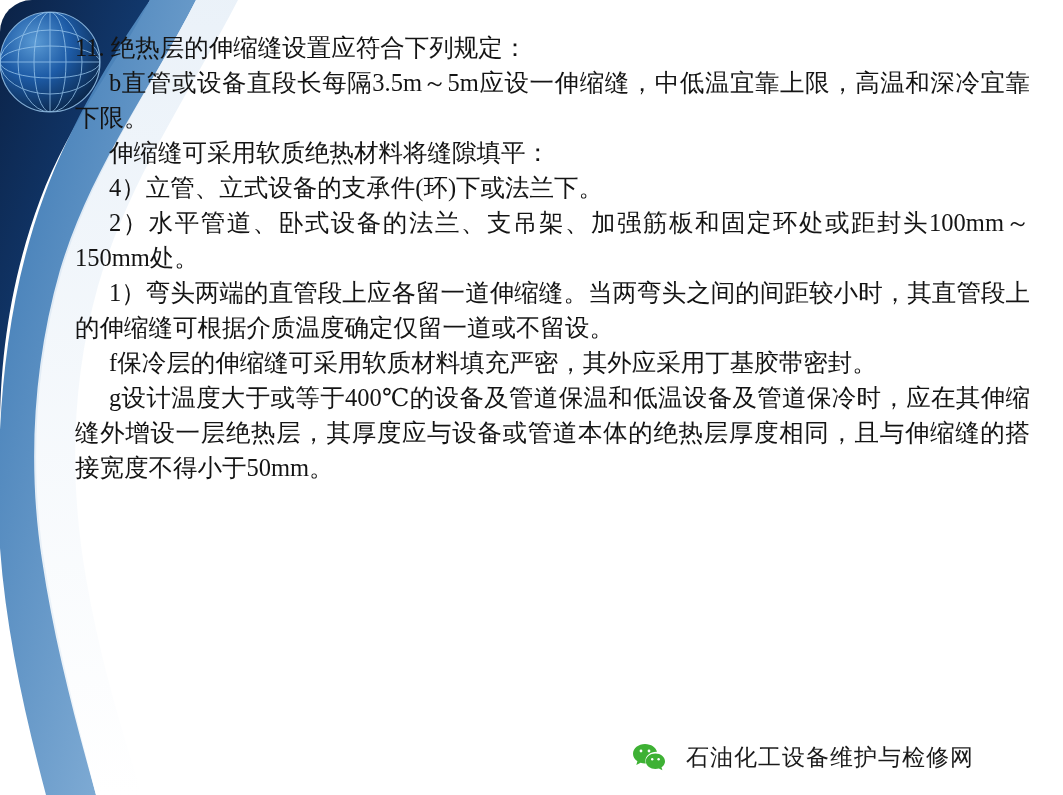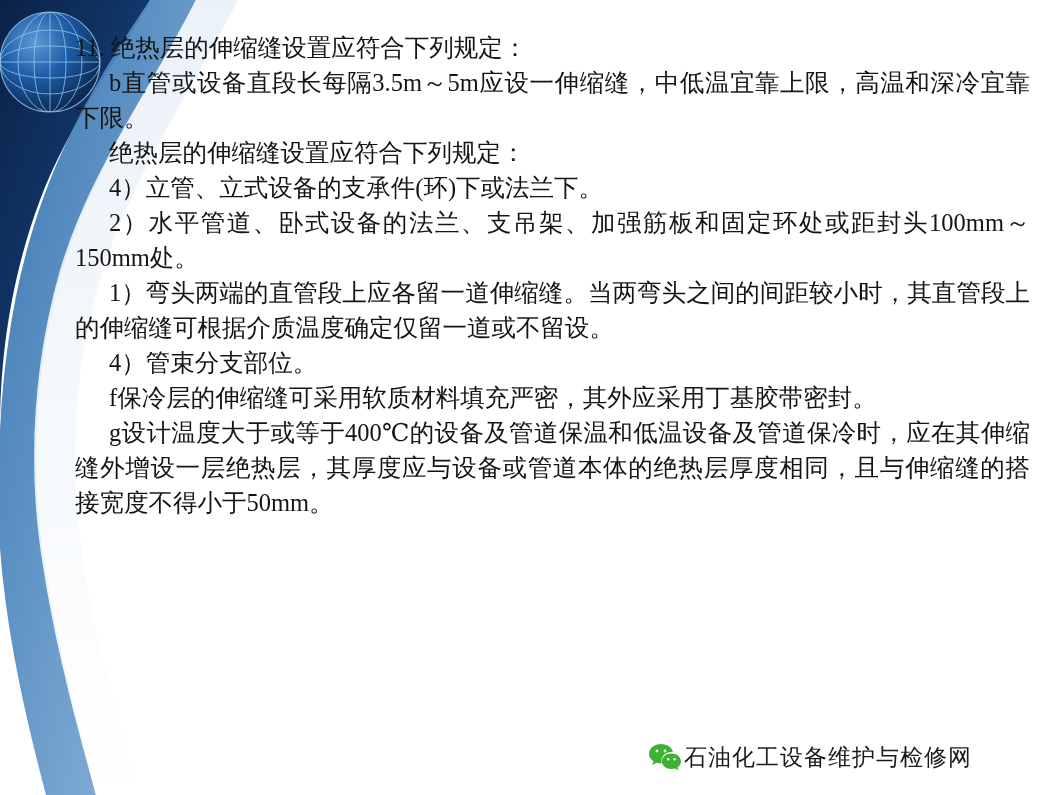--- a/index.html
+++ b/index.html
@@ -9,20 +9,21 @@
     background: #ffffff;
   }
   #slide {
     position: relative;
     width: 1063px;
     height: 795px;
     overflow: hidden;
     background: #ffffff;
     font-family: "Liberation Serif", "DejaVu Serif", serif;
     color: #141414;
+    border-radius: 32px;
   }
 
   
   .bg-swoosh {
     position: absolute;
     left: 0;
     top: 0;
     width: 300px;
     height: 795px;
     overflow: hidden;
@@ -58,25 +59,25 @@
   p.indent {
     text-indent: 34px;
   }
   p.noindent {
     text-indent: 0;
   }
 
   
   .footer {
     position: absolute;
-    left: 648px;
+    left: 632px;
     top: 742px;
     display: flex;
     align-items: center;
-    gap: 2px;
+    gap: 20px;
   }
   .wechat-icon {
     width: 34px;
     height: 29px;
     flex: 0 0 auto;
   }
   .footer-text {
     font-family: "Liberation Sans", sans-serif;
     font-size: 23px;
     color: #1a1a1a;
@@ -136,25 +137,24 @@
         <line x1="6" y1="58" x2="106" y2="58"></line>
         <line x1="56" y1="8" x2="56" y2="108"></line>
       </g>
       <circle cx="56" cy="58" r="50" fill="none" stroke="#9ecbf0" stroke-width="1.2" opacity="0.8"></circle>
     </svg>
   </div>
 
   <div class="content">
     <p class="para noindent">11. 绝热层的伸缩缝设置应符合下列规定：</p>
     <p class="para indent">b直管或设备直段长每隔3.5m～5m应设一伸缩缝，中低温宜靠上限，高温和深冷宜靠下限。</p>
-    <p class="para indent">绝热层的伸缩缝设置应符合下列规定：</p>
+    <p class="para indent">伸缩缝可采用软质绝热材料将缝隙填平：</p>
     <p class="para indent">4）立管、立式设备的支承件(环)下或法兰下。</p>
     <p class="para indent">2）水平管道、卧式设备的法兰、支吊架、加强筋板和固定环处或距封头100mm～150mm处。</p>
     <p class="para indent">1）弯头两端的直管段上应各留一道伸缩缝。当两弯头之间的间距较小时，其直管段上的伸缩缝可根据介质温度确定仅留一道或不留设。</p>
-    <p class="para indent">4）管束分支部位。</p>
     <p class="para indent">f保冷层的伸缩缝可采用软质材料填充严密，其外应采用丁基胶带密封。</p>
     <p class="para indent">g设计温度大于或等于400℃的设备及管道保温和低温设备及管道保冷时，应在其伸缩缝外增设一层绝热层，其厚度应与设备或管道本体的绝热层厚度相同，且与伸缩缝的搭接宽度不得小于50mm。</p>
   </div>
 
   <div class="footer">
     <span class="wechat-icon">
       <svg width="34" height="29" viewBox="0 0 34 29" xmlns="http://www.w3.org/2000/svg" aria-hidden="true">
         <path d="M13 1C6.4 1 1 5.4 1 10.8c0 3 1.7 5.7 4.4 7.5L4.3 22l4.3-2.2c1.4.4 2.9.6 4.4.6h.8c-.3-.8-.4-1.7-.4-2.6 0-5 4.9-9.1 11-9.1h.6C24.1 4.6 19.1 1 13 1z" fill="#3eb134"></path>
         <circle cx="9" cy="8" r="1.4" fill="#ffffff"></circle>
         <circle cx="17" cy="8" r="1.4" fill="#ffffff"></circle>

